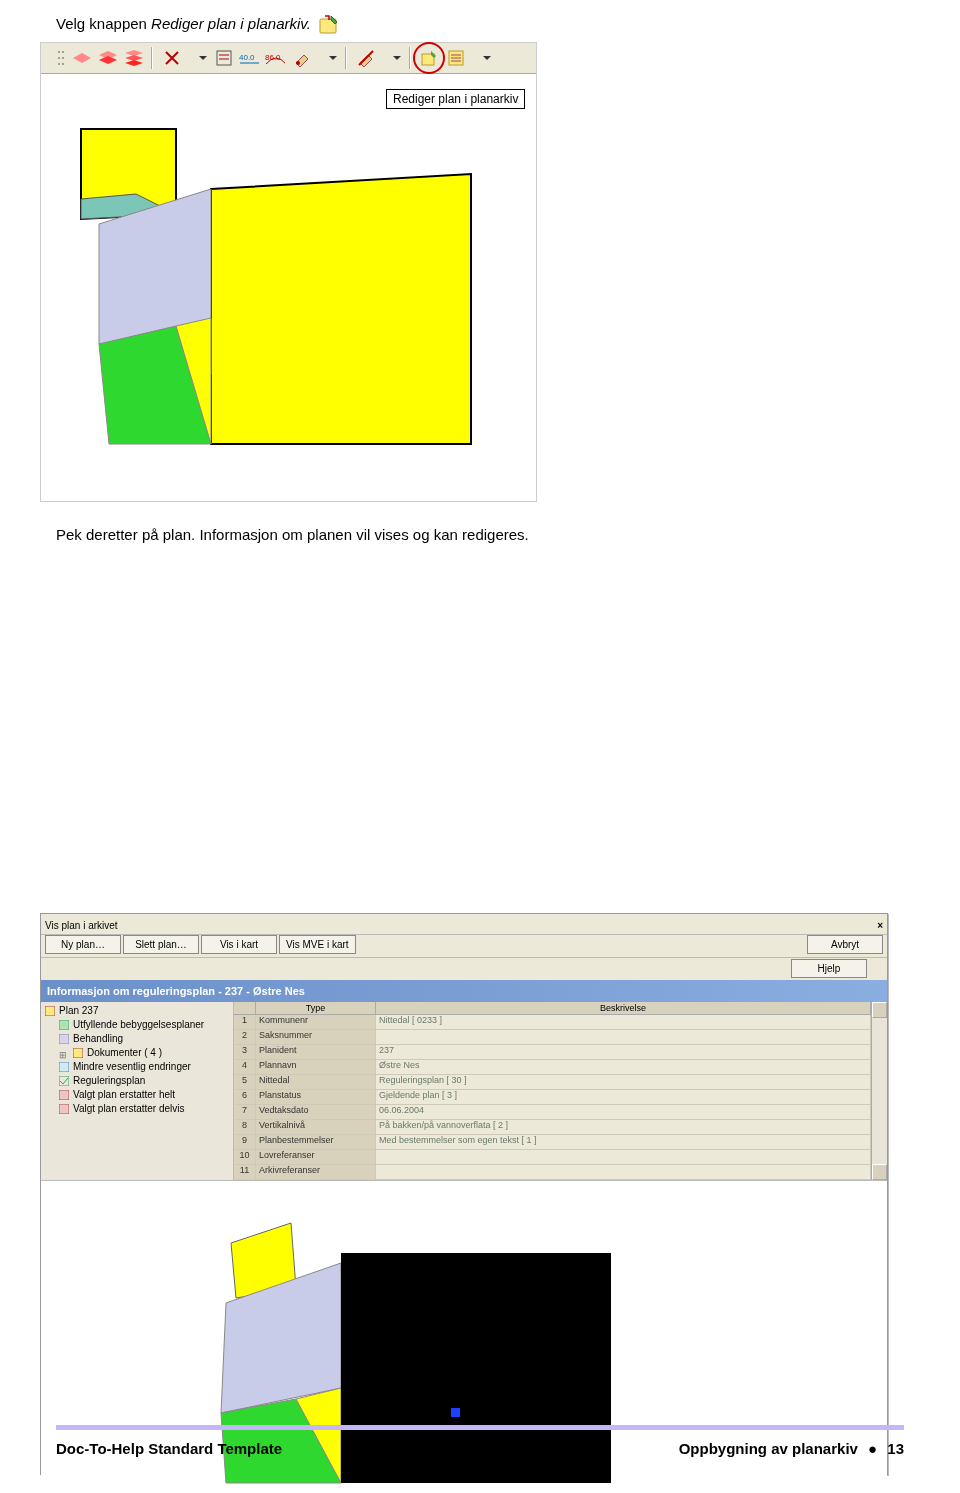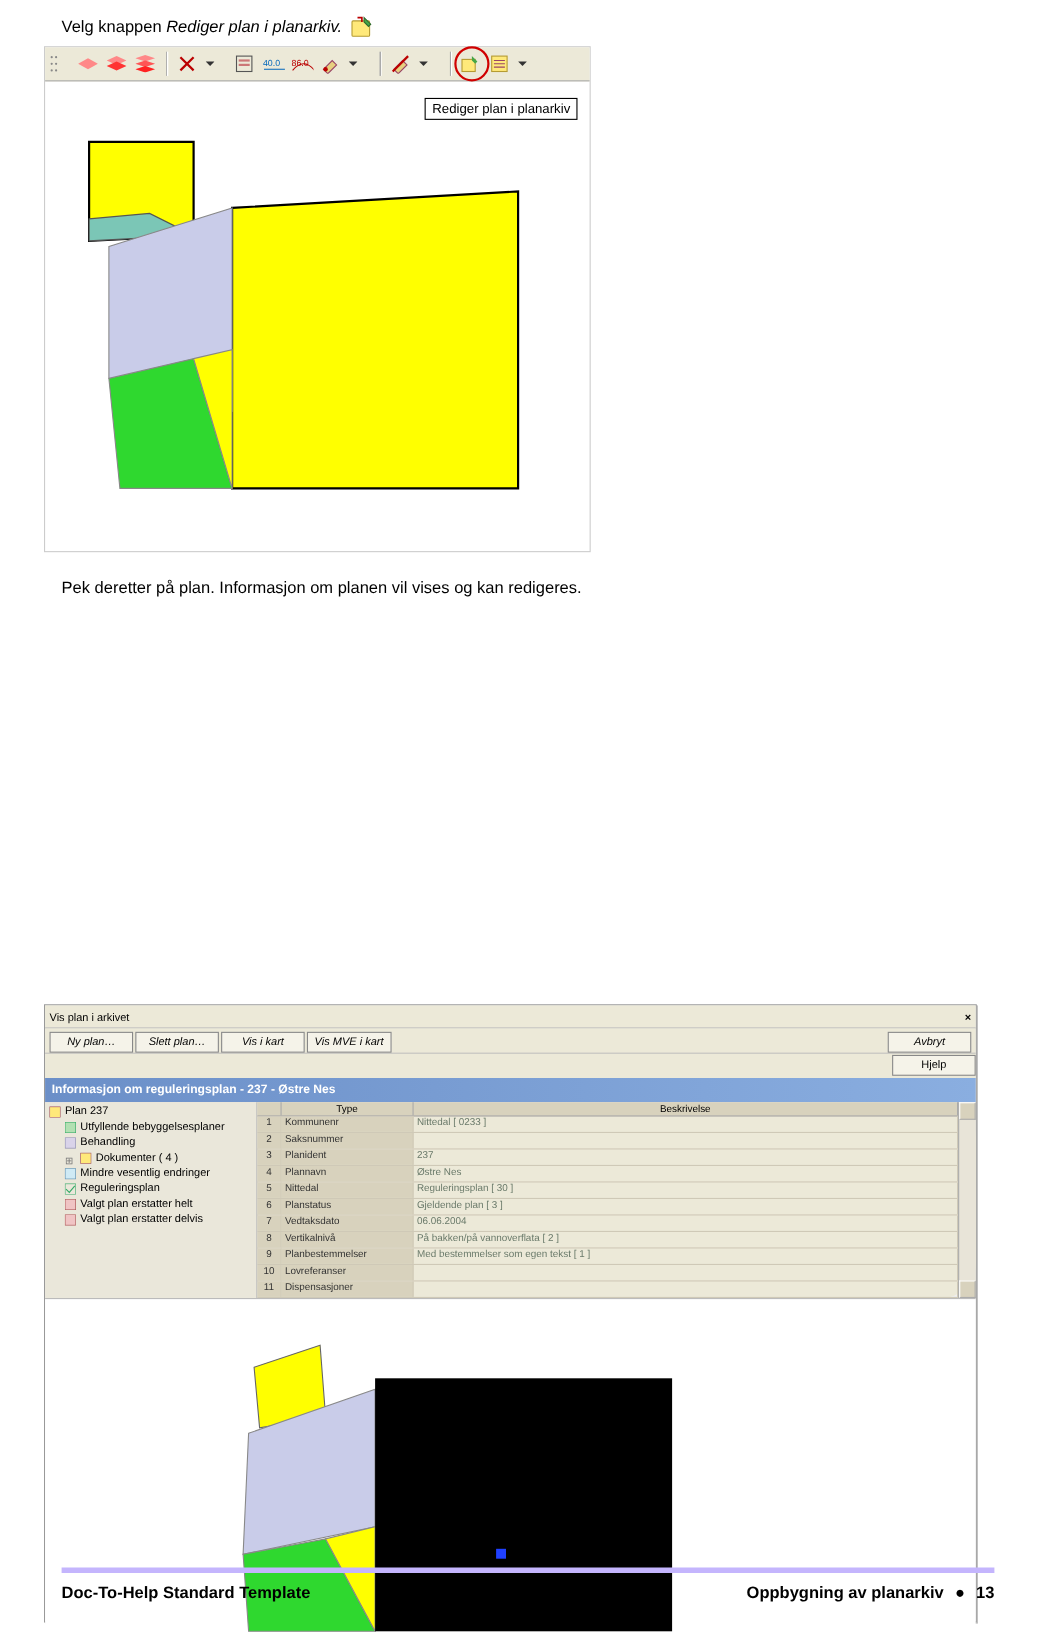--- a/index.html
+++ b/index.html
@@ -42,21 +42,21 @@
   }
   .toolbar {
     background: #ece9d8;
     height: 30px;
     border-bottom: 1px solid #aaa;
     display: flex;
     align-items: center;
     padding: 0 4px;
     gap: 6px;
   }
-  .tb-item { width: 20px; height: 20px; display:flex; align-items:center; justify-content:flex-start;}
+  .tb-item { width: 20px; height: 20px; display:flex; align-items:center; justify-content:flex-end;}
   .tb-sep { width: 2px; height: 22px; background: linear-gradient(to right, #aaa 50%, #fff 50%); margin:0 2px;}
   .tb-circled {
     position: relative;
   }
   .tb-circled::after {
     content:"";
     position:absolute;
     left:-6px; top:-6px; right:-6px; bottom:-6px;
     border:2px solid #d00000;
     border-radius:50%;
@@ -100,25 +100,24 @@
     padding:2px 4px 0 4px;
     border-bottom:1px solid #bbb;
     display:flex;
     justify-content:space-between;
     align-items:center;
   }
   .shot2-btnrow {
     height:22px;
     background:#ece9d8;
     display:flex;
-    align-items:flex-end;
+    align-items:flex-start;
     gap:2px;
     padding:0 4px;
     border-bottom:1px solid #bbb;
-    font-style:italic;
   }
   .winbtn {
     background:#f5f3e9;
     border:1px solid #888;
     font-size:10px;
     height:17px;
     min-width:62px;
     padding:0 6px;
     display:flex;
     align-items:center;
@@ -359,21 +358,21 @@
       <span style="font-weight:bold;cursor:default;">×</span>
     </div>
     <div class="shot2-btnrow">
       <div class="winbtn">Ny plan…</div>
       <div class="winbtn">Slett plan…</div>
       <div class="winbtn">Vis i kart</div>
       <div class="winbtn">Vis MVE i kart</div>
       <div style="flex:1"></div>
       <div class="winbtn">Avbryt</div>
     </div>
-    <div style="display:flex;justify-content:flex-end;background:#ece9d8;padding:1px 0 2px 0;">
+    <div style="display:flex;justify-content:flex-end;background:#ece9d8;padding:1px 20px 2px 0;">
       <div class="winbtn">Hjelp</div>
     </div>
     <div class="shot2-titlebar">Informasjon om reguleringsplan - 237 - Østre Nes</div>
     <div class="shot2-body">
       <div class="tree">
         <div class="ti">
             <span class="tic"><svg width="10" height="10">
                 <rect width="10" height="10" fill="#ffe97a" stroke="#946"></rect>
               </svg></span>
             <span>Plan 237</span>
@@ -475,21 +474,21 @@
               <div class="cell-key">Planbestemmelser</div>
               <div>Med bestemmelser som egen tekst [ 1 ]</div>
             </div>
             <div class="grid-row">
               <div class="rno">10</div>
               <div class="cell-key">Lovreferanser</div>
               <div></div>
             </div>
             <div class="grid-row">
               <div class="rno">11</div>
-              <div class="cell-key">Dispensasjoner</div>
+              <div class="cell-key">Arkivreferanser</div>
               <div></div>
             </div>
           </div>
       </div>
       <div class="scroll-v">
         <div class="arrow"></div>
         <div style="flex:1"></div>
         <div class="arrow"></div>
       </div>
     </div>

